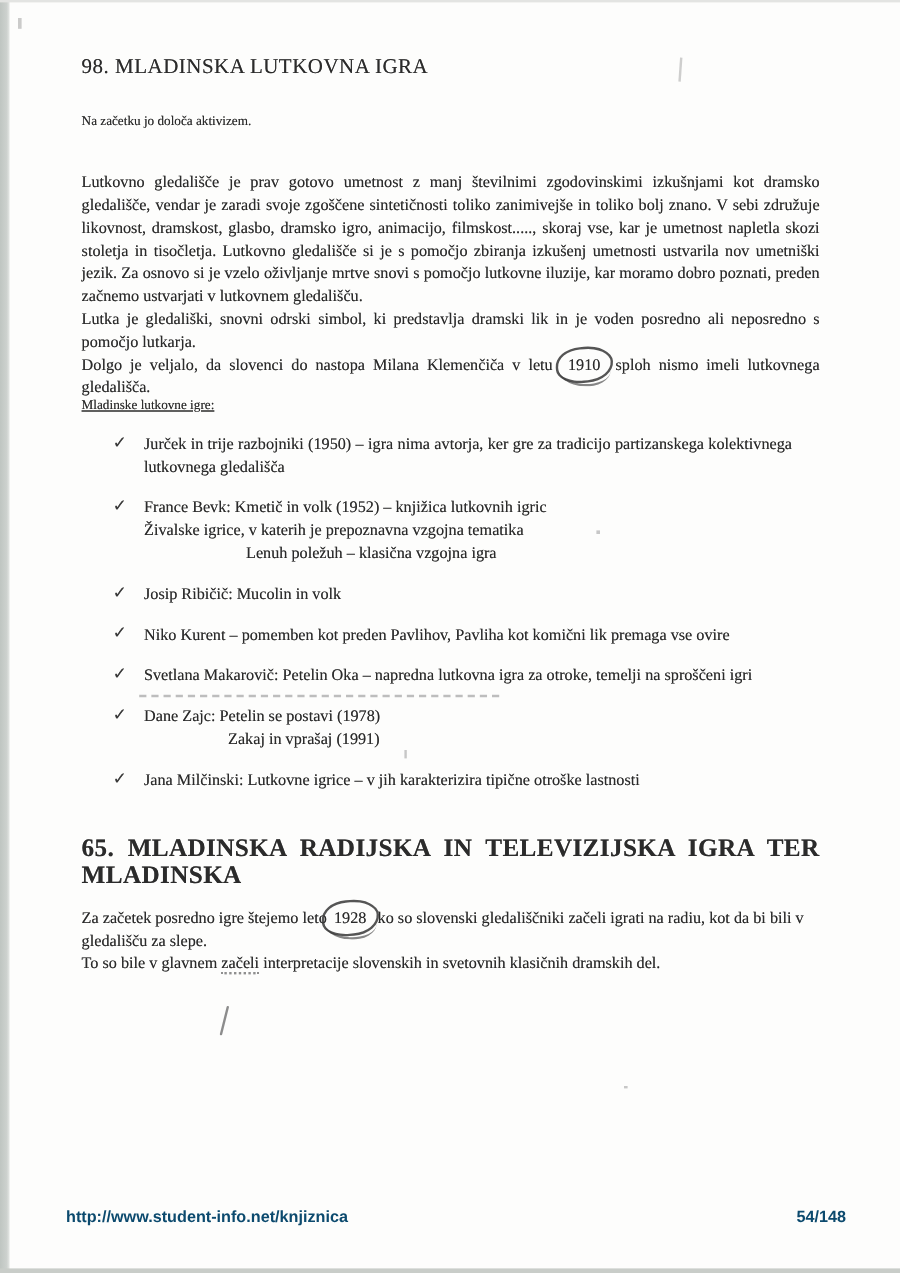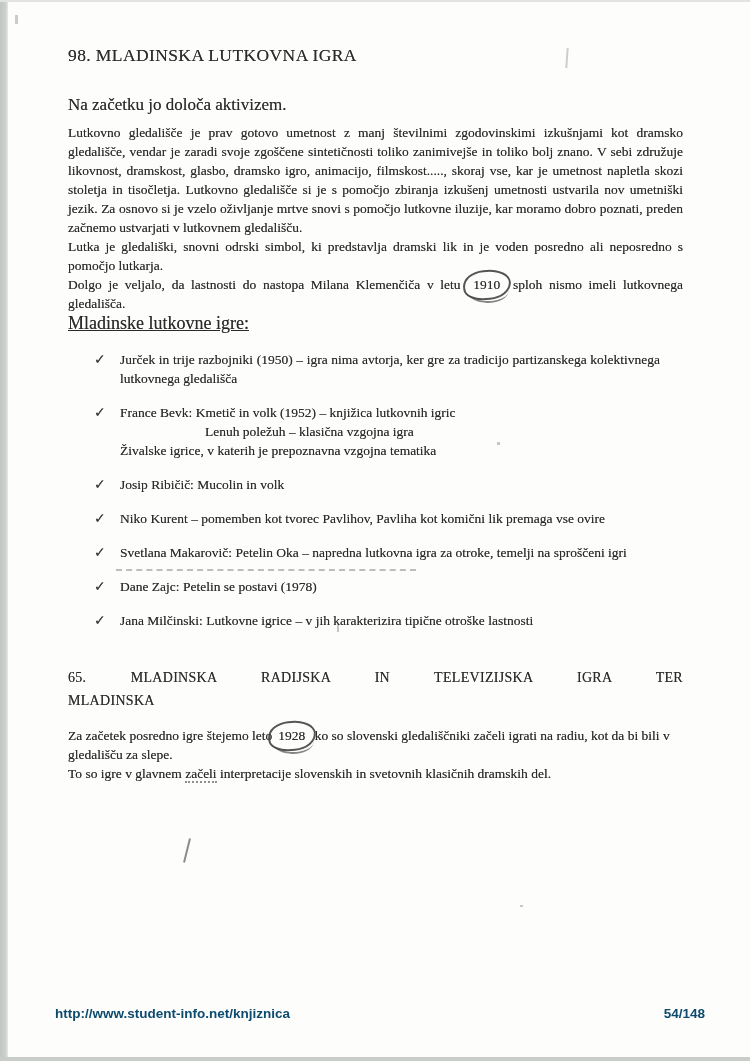--- a/index.html
+++ b/index.html
@@ -18,43 +18,43 @@
   .mark-squiggle{position:absolute;left:566px;top:48px;width:2px;height:20px;
     background:#b9b9b9;transform:rotate(4deg);opacity:.7;}
   .mark-topleft{position:absolute;left:15px;top:15px;width:3px;height:9px;background:#b5b5b5;opacity:.7;}
   .mark-backslash{position:absolute;left:186px;top:838px;width:2px;height:25px;
     background:#6f6f6f;transform:rotate(14deg);border-radius:2px;opacity:.8;}
 
   .sheet{position:absolute;left:68px;top:45px;width:615px;}
   .doc{text-shadow:0 0 .5px rgba(20,20,20,.55);}
 
   .page-title{font-size:17.5px;font-weight:normal;letter-spacing:.4px;margin:0 0 29px 0;}
-  .intro{font-size:17px;margin:0 0 8px 0;}
+  .intro{font-size:11px;margin:0 0 35px 0;}
   p.body-par{font-size:13.5px;line-height:19px;text-align:justify;margin:0;}
   .par1{margin-bottom:14px;}
   .par2{margin-bottom:12px;}
   .par3{margin-bottom:36px;}
 
-  .list-heading{font-size:18px;text-decoration:underline;margin:0 0 16px 0;font-weight:normal;}
+  .list-heading{font-size:11px;text-decoration:underline;margin:0 0 16px 0;font-weight:normal;}
 
   .checklist{margin-left:52px;width:540px;}
   .check-item{position:relative;font-size:13.5px;line-height:19px;margin-bottom:15px;text-align:justify;}
   .check-item .check{position:absolute;left:-26px;top:0;font-size:14px;color:#3a3a3a;}
   .check-item .line{min-height:19px;}
   .check-item.dashed-top::before{content:"";position:absolute;left:-4px;top:-8px;width:300px;
     border-top:2px dashed #aeaeae;opacity:.8;}
 
   .pen-circle{position:relative;display:inline-block;padding:0 6px;}
   .pen-circle::before{content:"";position:absolute;left:-4px;right:-5px;top:-5px;bottom:-6px;
     border:2px solid rgba(55,55,55,.85);border-radius:48% 52% 50% 50%/55% 50% 58% 45%;
     transform:rotate(-5deg);}
   .pen-circle::after{content:"";position:absolute;left:-2px;right:-3px;top:0px;bottom:-9px;
     border-bottom:2px solid rgba(55,55,55,.6);border-radius:50%;transform:rotate(3deg);}
 
-  .section65-title{font-size:14px;line-height:23px;margin:36px 0 14px 0;font-weight:normal;letter-spacing:.3px;}
+  .section65-title{font-size:21px;line-height:23px;margin:36px 0 14px 0;font-weight:bold;letter-spacing:.3px;}
   .section65-title .tline{display:block;}
   .section65-title .tline.stretch{text-align:justify;text-align-last:justify;}
 
   .s65-par{font-size:13.5px;line-height:19px;margin:0;text-align:left;}
   .undermark{border-bottom:2px dotted #8f8f8f;}
 
   .footer{position:absolute;left:55px;bottom:40px;width:650px;
     font-family:"Liberation Sans","DejaVu Sans",sans-serif;font-weight:bold;font-size:13.5px;color:#0c4a6e;}
   .footer .page-num{position:absolute;right:0;top:0;}
 </style>
@@ -75,69 +75,70 @@
 
   <h1 class="page-title">98. MLADINSKA LUTKOVNA IGRA</h1>
 
   <div class="intro">Na začetku jo določa aktivizem.</div>
 
   <p class="body-par par1">Lutkovno gledališče je prav gotovo umetnost z manj številnimi zgodovinskimi izkušnjami kot dramsko gledališče, vendar je zaradi svoje zgoščene sintetičnosti toliko zanimivejše in toliko bolj znano. V sebi združuje likovnost, dramskost, glasbo, dramsko igro, animacijo, filmskost....., skoraj vse, kar je umetnost napletla skozi stoletja in tisočletja. Lutkovno gledališče si je s pomočjo zbiranja izkušenj umetnosti ustvarila nov umetniški jezik. Za osnovo si je vzelo oživljanje mrtve snovi s pomočjo lutkovne iluzije, kar moramo dobro poznati, preden začnemo ustvarjati v lutkovnem gledališču.</p>
 
   <p class="body-par par2">Lutka je gledališki, snovni odrski simbol, ki predstavlja dramski lik in je voden posredno ali neposredno s pomočjo lutkarja.</p>
 
   <p class="body-par par3">
-    <span>Dolgo je veljalo, da lastnosti do nastopa Milana Klemenčiča v letu</span>
+    <span>Dolgo je veljalo, da slovenci do nastopa Milana Klemenčiča v letu</span>
     <span class="pen-circle"><span>1910</span></span>
     <span>sploh nismo imeli lutkovnega gledališča.</span>
   </p>
 
   <div class="list-heading">Mladinske lutkovne igre:</div>
 
   <div class="checklist" id="checklist">
       <div class="check-item">
         <span class="check">✓</span>
         <div class="line">Jurček in trije razbojniki (1950) – igra nima avtorja, ker gre za tradicijo partizanskega kolektivnega lutkovnega gledališča</div>
       </div>
       <div class="check-item">
         <span class="check">✓</span>
         <div class="line">France Bevk: Kmetič in volk (1952) – knjižica lutkovnih igric</div>
+        <div class="line">Živalske igrice, v katerih je prepoznavna vzgojna tematika</div>
         <div class="line" style="margin-left: 85px;">Lenuh poležuh – klasična vzgojna igra</div>
-        <div class="line">Živalske igrice, v katerih je prepoznavna vzgojna tematika</div>
       </div>
       <div class="check-item">
         <span class="check">✓</span>
         <div class="line">Josip Ribičič: Mucolin in volk</div>
       </div>
       <div class="check-item">
         <span class="check">✓</span>
-        <div class="line">Niko Kurent – pomemben kot tvorec Pavlihov, Pavliha kot komični lik premaga vse ovire</div>
+        <div class="line">Niko Kurent – pomemben kot preden Pavlihov, Pavliha kot komični lik premaga vse ovire</div>
       </div>
       <div class="check-item">
         <span class="check">✓</span>
         <div class="line">Svetlana Makarovič: Petelin Oka – napredna lutkovna igra za otroke, temelji na sproščeni igri</div>
       </div>
       <div class="check-item dashed-top">
         <span class="check">✓</span>
         <div class="line">Dane Zajc: Petelin se postavi (1978)</div>
+        <div class="line" style="margin-left: 70px;">Zakaj in vprašaj (1991)</div>
       </div>
       <div class="check-item">
         <span class="check">✓</span>
         <div class="line">Jana Milčinski: Lutkovne igrice – v jih karakterizira tipične otroške lastnosti</div>
       </div>
     </div>
 
   <h2 class="section65-title">
     <span class="tline stretch">65. MLADINSKA RADIJSKA IN TELEVIZIJSKA IGRA TER</span>
     <span class="tline">MLADINSKA</span>
   </h2>
 
   <p class="s65-par">
     <span>Za začetek posredno igre štejemo leto</span><span class="pen-circle"><span>1928</span></span>
     <span>ko so slovenski gledališčniki začeli igrati na radiu, kot da bi bili v gledališču za slepe.</span>
   </p>
-  <p class="s65-par"><span>To so igre v glavnem </span><span class="undermark">začeli</span><span> interpretacije slovenskih in svetovnih klasičnih dramskih del.</span></p>
+  <p class="s65-par"><span>To so bile v glavnem </span><span class="undermark">začeli</span><span> interpretacije slovenskih in svetovnih klasičnih dramskih del.</span></p>
 
 </div>
 
 <div class="footer">
   <span>http://www.student-info.net/knjiznica</span>
   <span class="page-num">54/148</span>
 </div>
 
 </body></html>

